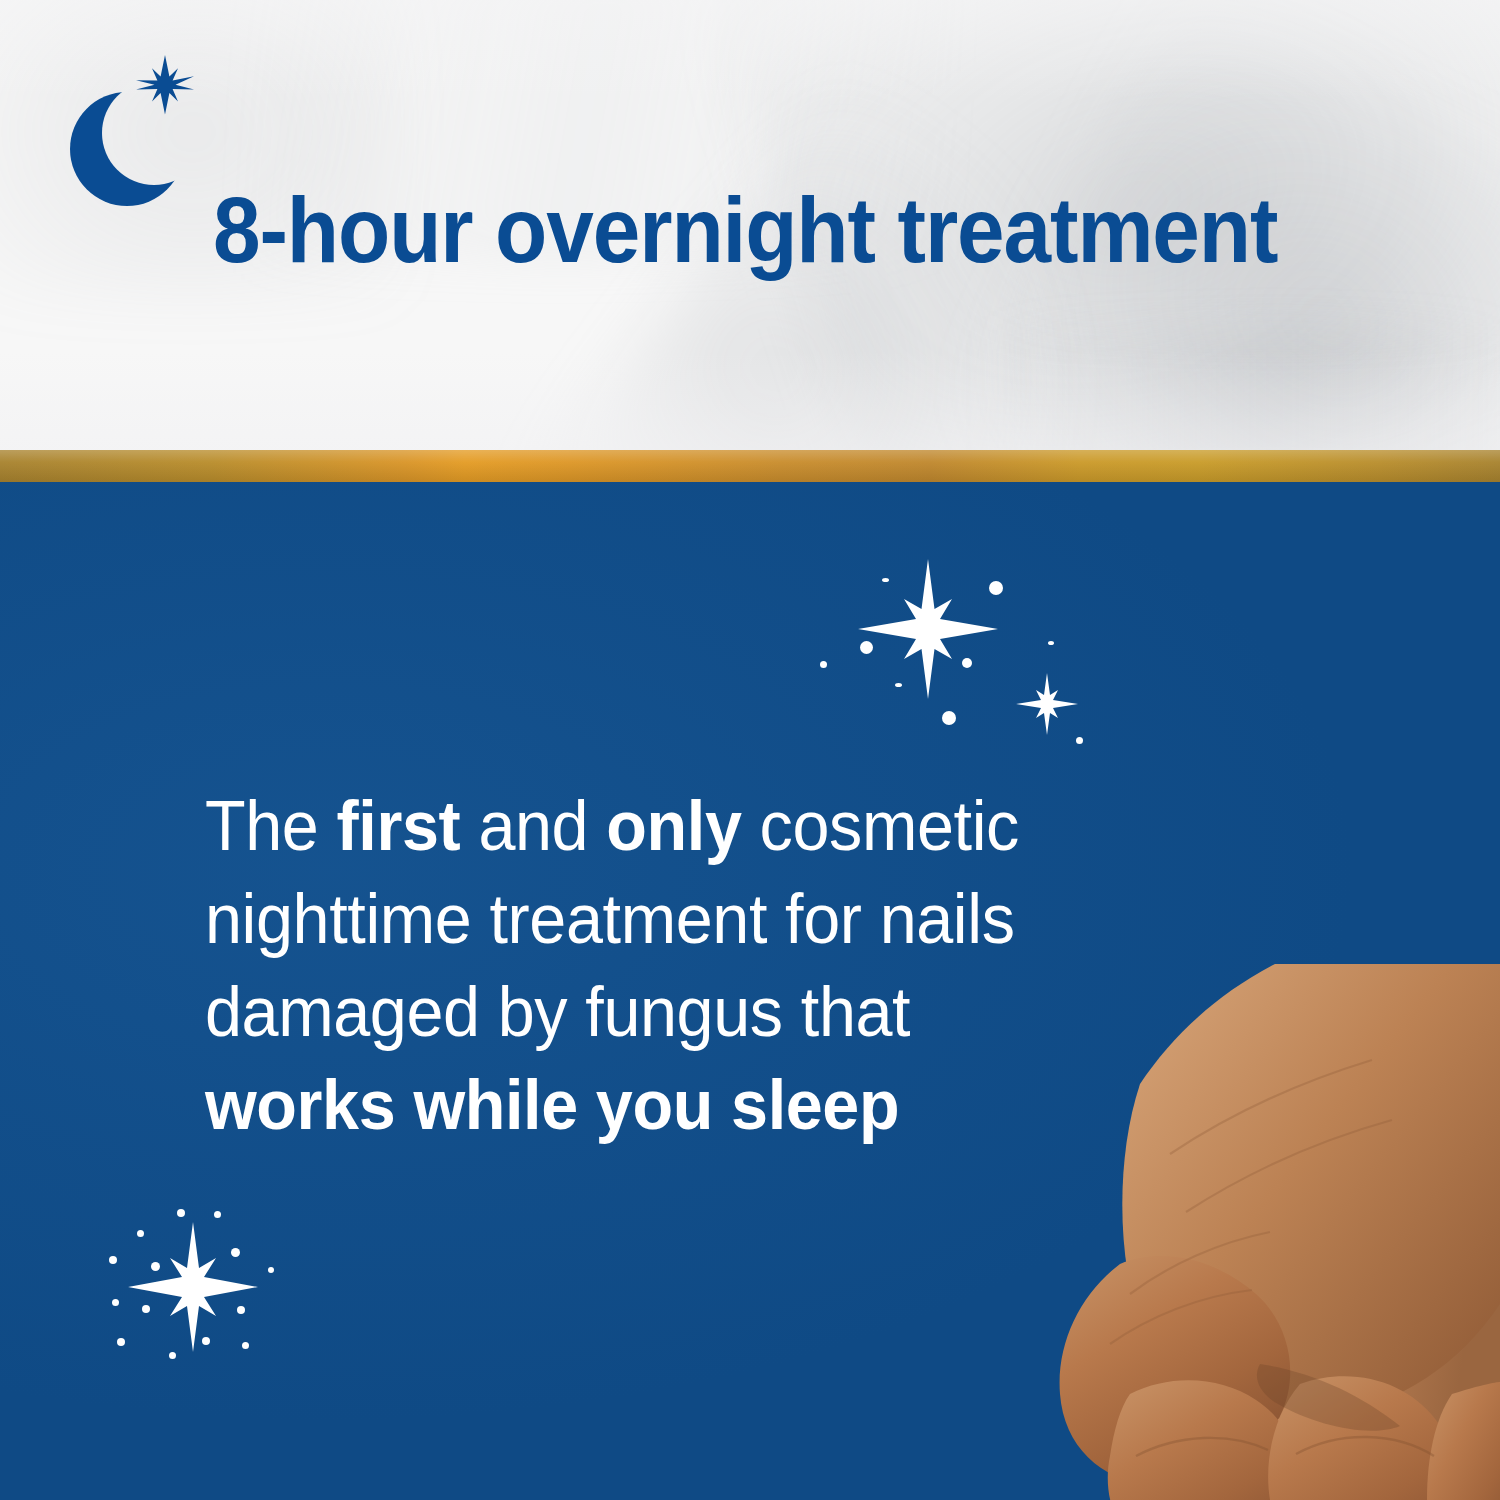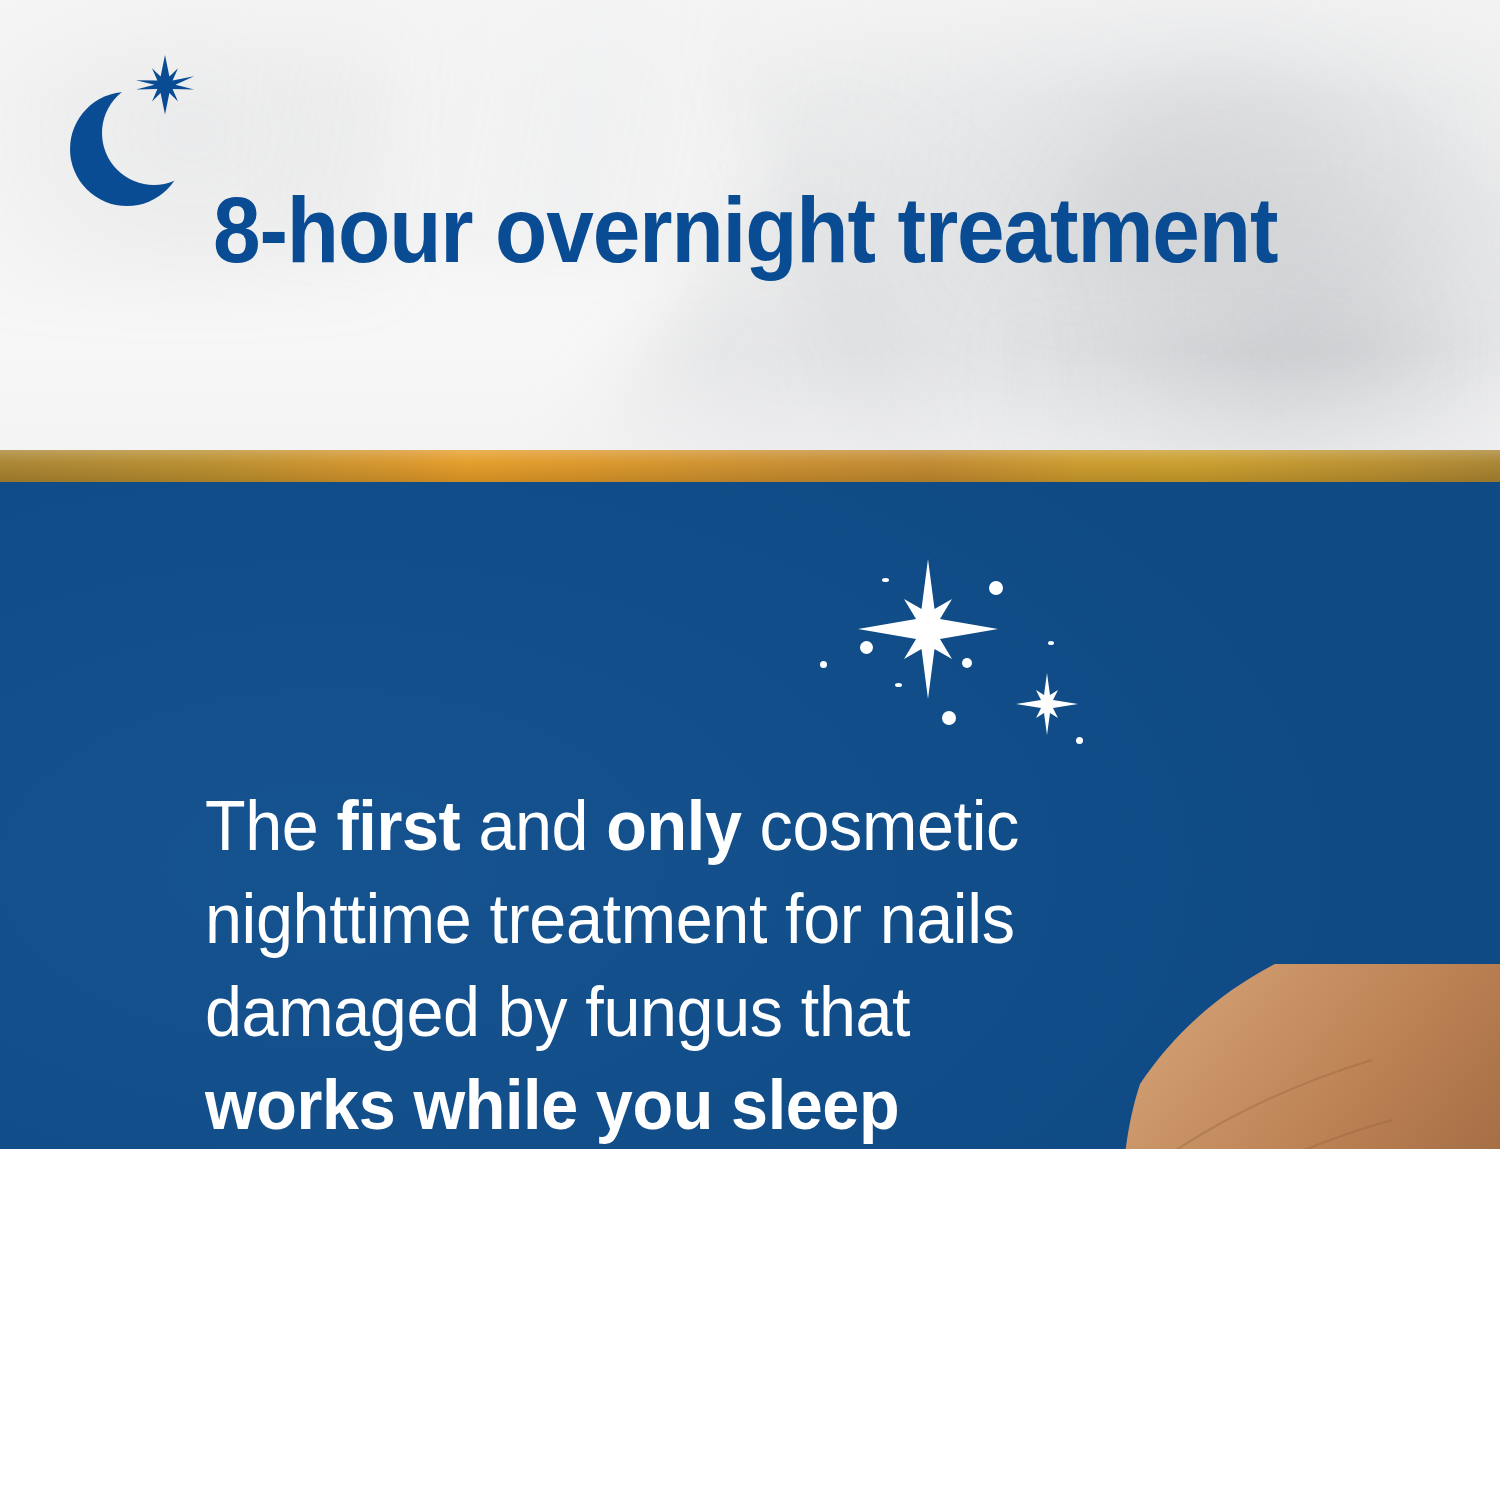--- a/index.html
+++ b/index.html
@@ -7,21 +7,21 @@
     padding: 0;
     background: #ffffff;
   }
   body {
     font-family: "Liberation Sans", sans-serif;
   }
 
   #ad {
     position: relative;
     width: 1500px;
-    height: 1149px;
+    height: 1500px;
     overflow: hidden;
     background: #0f4a85;
     text-decoration: underline;
   }
 
   
   .header {
     position: absolute;
     left: 0; top: 0;
     width: 1500px;

